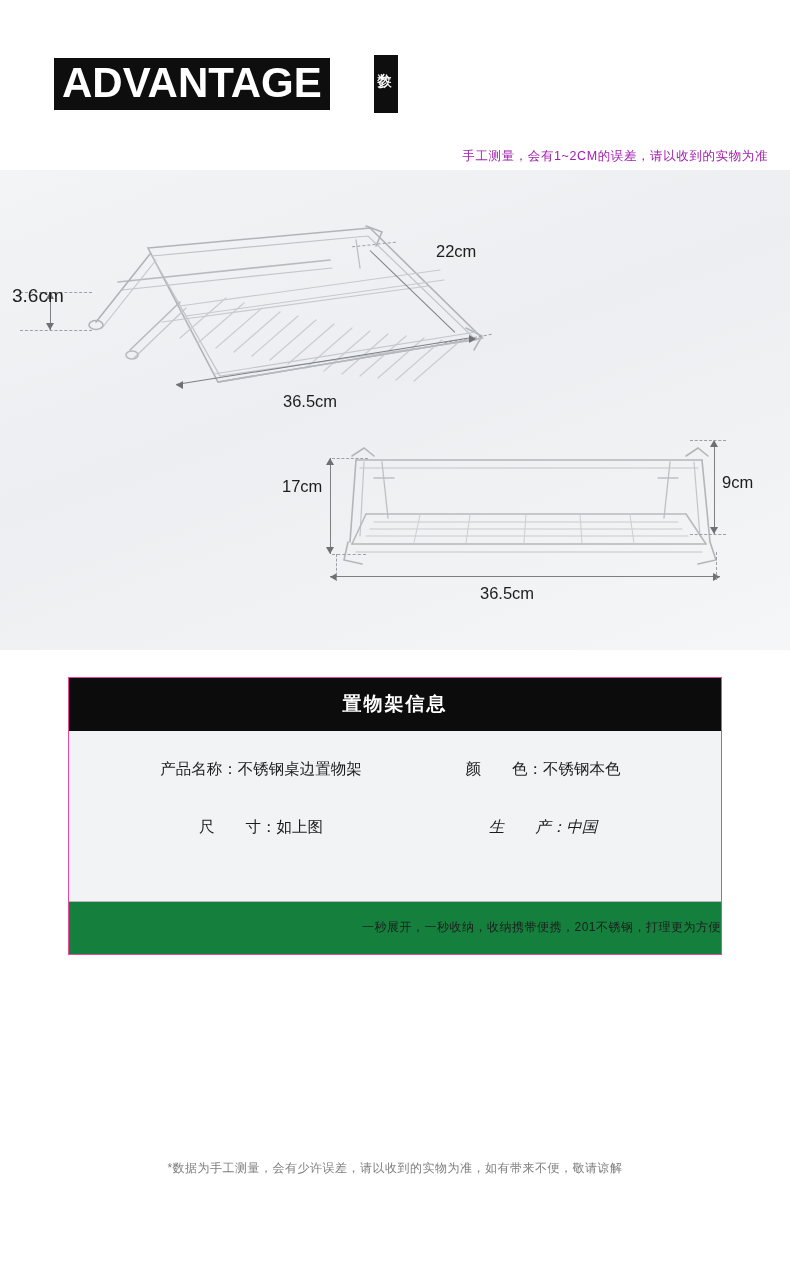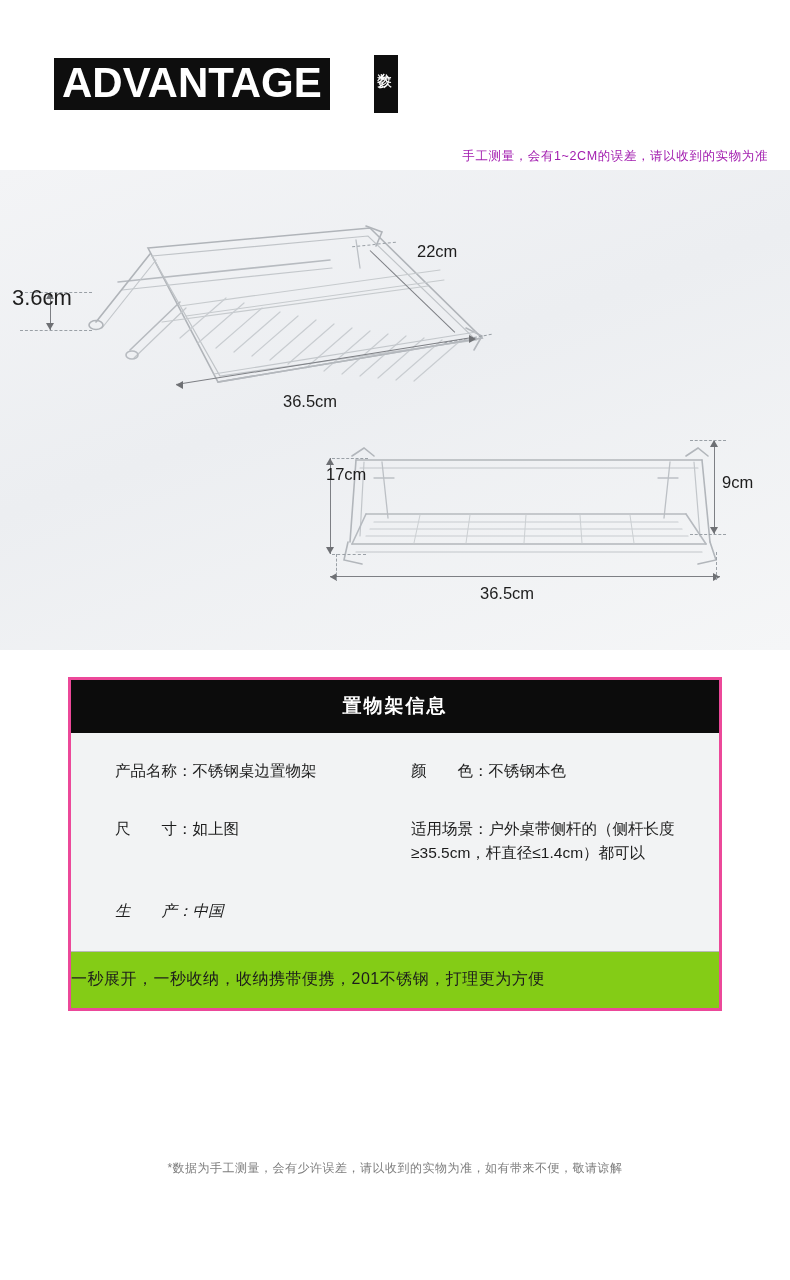--- a/index.html
+++ b/index.html
@@ -95,22 +95,22 @@
   .ar-right { border-top: 4px solid transparent; border-bottom: 4px solid transparent; border-left: 7px solid #6e7074; }
   .ar-up    { border-left: 4px solid transparent; border-right: 4px solid transparent; border-bottom: 7px solid #6e7074; }
   .ar-down  { border-left: 4px solid transparent; border-right: 4px solid transparent; border-top: 7px solid #6e7074; }
 
   
   .info-wrap {
     position: absolute;
     left: 68px;
     top: 677px;
     width: 654px;
-    border: 3px solid #ec4899;
-    background: #84cc16;
+    border: 1px solid #ec4899;
+    background: #15803d;
   }
   .info-title {
     background: #0c0c0c;
     color: #fff;
     text-align: center;
     font-size: 19px;
     font-weight: bold;
     letter-spacing: 2px;
     padding: 13px 0 14px 0;
   }
@@ -121,26 +121,27 @@
   .info-grid {
     display: grid;
     grid-template-columns: 296px 1fr;
     row-gap: 0;
   }
   .cell {
     font-size: 15.5px;
     color: #1c1c1c;
     line-height: 1.55;
     padding: 0 0 34px 0;
+    text-align: center;
   }
   .cell.last { padding-bottom: 6px; font-style: italic; }
   .info-footer {
     border-top: 1px solid #b9b9b9;
-    text-align: left;
-    font-size: 16px;
+    text-align: right;
+    font-size: 12px;
     color: #1c1c1c;
     padding: 17px 0 18px 0;
     letter-spacing: 0.5px;
   }
 
   .note-bottom {
     position: absolute;
     left: 0;
     top: 1160px;
     width: 790px;
@@ -210,26 +211,26 @@
         <path d="M184 164 L446 122" stroke="#c3c7cb" stroke-width="1.2"></path>
       </g>
     </svg>
   </div>
 
   <div class="dash-h" style="left:20px;top:122px;width:72px;"></div>
   <div class="dash-h" style="left:20px;top:160px;width:72px;"></div>
   <div class="dim-line dim-v" style="left:50px;top:122px;height:38px;"></div>
   <div class="arrow ar-up" style="left:46px;top:122px;"></div>
   <div class="arrow ar-down" style="left:46px;top:153px;"></div>
-  <div class="label" style="left:12px;top:115px;font-size:22px;">3.6cm</div>
+  <div class="label" style="left:12px;top:115px;font-size:19px;">3.6cm</div>
 
   <div class="dim-line" style="left:370px;top:80px;width:118px;height:1px;transform:rotate(44deg);transform-origin:left center;"></div>
   <div class="dash-h" style="left:352px;top:74px;width:44px;transform:rotate(-6deg);"></div>
   <div class="dash-h" style="left:444px;top:168px;width:48px;transform:rotate(-10deg);"></div>
-  <div class="label" style="left:417px;top:72px;">22cm</div>
+  <div class="label" style="left:436px;top:72px;">22cm</div>
 
   <div class="dim-line" style="left:176px;top:214px;width:300px;height:1px;transform:rotate(-9deg);transform-origin:left center;"></div>
   <div class="arrow ar-left" style="left:176px;top:211px;"></div>
   <div class="arrow ar-right" style="left:469px;top:165px;"></div>
   <div class="label" style="left:283px;top:222px;">36.5cm</div>
 
   <div class="rack" style="position:absolute;left:330px;top:252px;width:400px;height:170px;">
     <svg width="400" height="170" viewBox="0 0 400 170">
       <g fill="none" stroke="#aeb2b7" stroke-width="1.6" stroke-linecap="round">
 
@@ -270,21 +271,21 @@
         <path d="M380 120 L386 138 L368 142" stroke="#b2b6bb"></path>
       </g>
     </svg>
   </div>
 
   <div class="dim-line dim-v" style="left:330px;top:288px;height:96px;"></div>
   <div class="arrow ar-up" style="left:326px;top:288px;"></div>
   <div class="arrow ar-down" style="left:326px;top:377px;"></div>
   <div class="dash-h" style="left:332px;top:288px;width:36px;"></div>
   <div class="dash-h" style="left:332px;top:384px;width:34px;"></div>
-  <div class="label" style="left:282px;top:295px;margin-left:44px;">17cm</div>
+  <div class="label" style="left:282px;top:307px;">17cm</div>
 
   <div class="dim-line dim-v" style="left:714px;top:270px;height:94px;"></div>
   <div class="arrow ar-up" style="left:710px;top:270px;"></div>
   <div class="arrow ar-down" style="left:710px;top:357px;"></div>
   <div class="dash-h" style="left:690px;top:270px;width:36px;"></div>
   <div class="dash-h" style="left:690px;top:364px;width:36px;"></div>
   <div class="label" style="left:722px;top:303px;">9cm</div>
 
   <div class="dim-line dim-h" style="left:330px;top:406px;width:390px;"></div>
   <div class="arrow ar-left" style="left:330px;top:403px;"></div>
@@ -297,21 +298,20 @@
 
 <div class="info-wrap">
   <div class="info-title">置物架信息</div>
   <div class="info-body">
     <div class="info-grid">
       <div class="cell">产品名称：不锈钢桌边置物架</div>
 
       <div class="cell">颜　　色：不锈钢本色</div>
 
       <div class="cell">尺　　寸：如上图</div>
-      <div class="cell">适用场景：户外桌带侧杆的（侧杆长度≥35.5cm，杆直径≤1.4cm）都可以</div>
 
       <div class="cell last">生　　产：中国</div>
       <div class="cell last"></div>
     </div>
   </div>
   <div class="info-footer">一秒展开，一秒收纳，收纳携带便携，201不锈钢，打理更为方便</div>
 </div>
 
 <div class="note-bottom">*数据为手工测量，会有少许误差，请以收到的实物为准，如有带来不便，敬请谅解</div>
 

